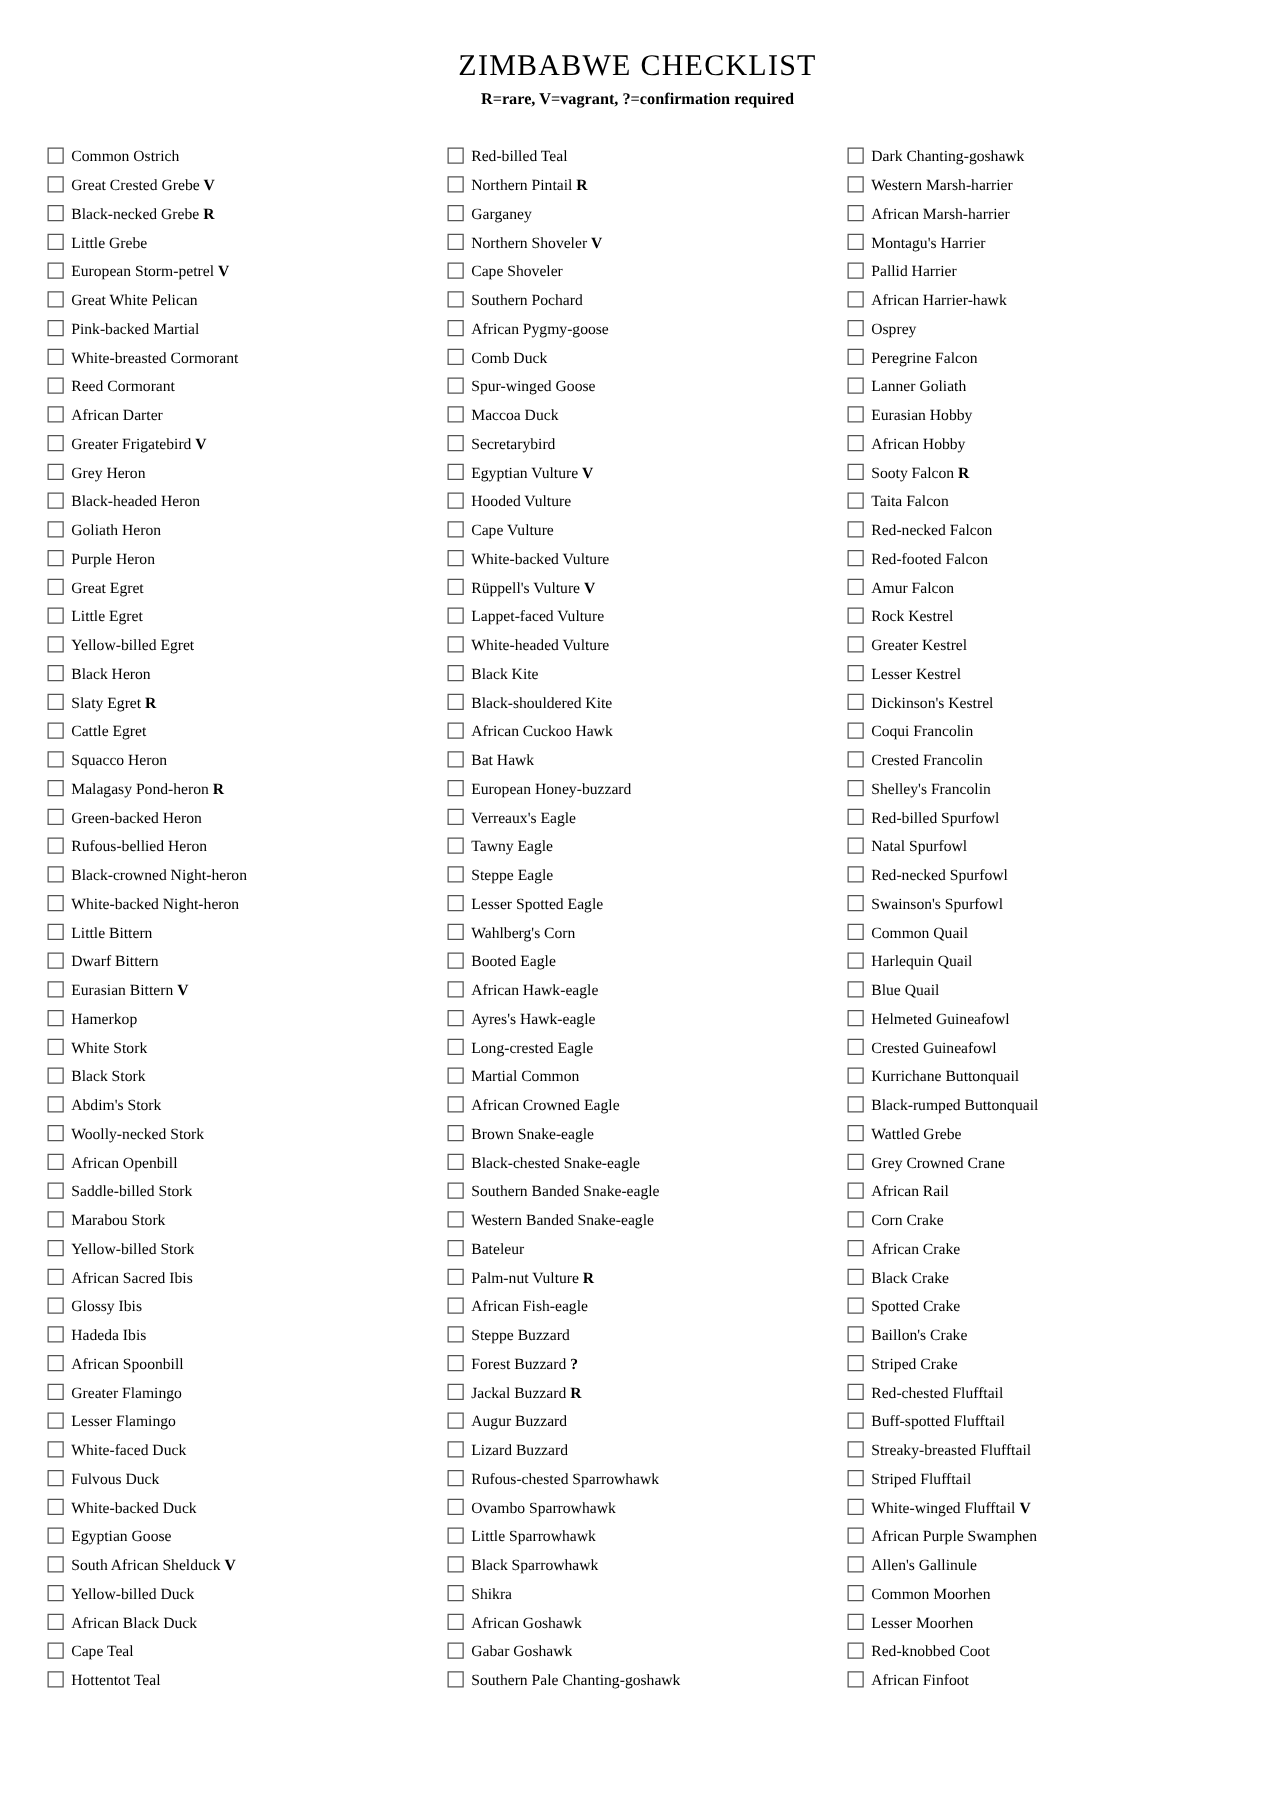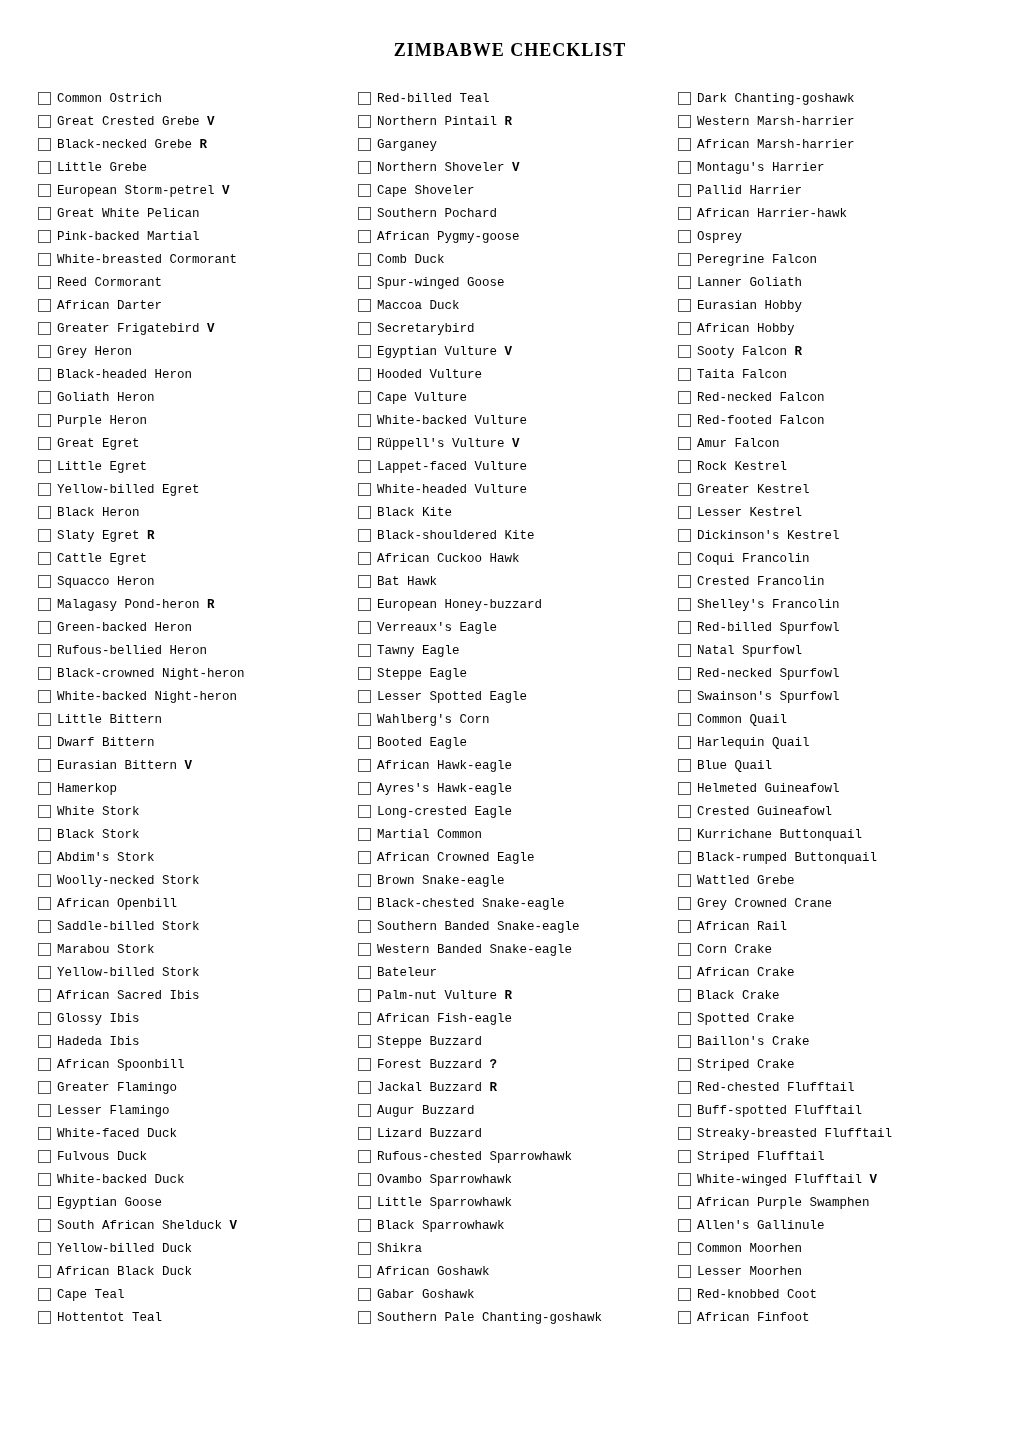--- a/index.html
+++ b/index.html
@@ -10,35 +10,34 @@
       color: #000;
       width: 1020px;
       min-height: 1443px;
       padding: 40px 30px;
     }
     .page-header {
       text-align: center;
       margin-bottom: 30px;
     }
     .page-title {
-      font-size: 18px;
-      font-weight: bold;
+      font-size: 24px;
+      font-weight: normal;
       letter-spacing: 1px;
     }
     .page-subtitle {
       font-size: 13px;
       font-weight: bold;
       margin-top: 4px;
     }
     .columns-container {
       display: flex;
       gap: 0;
       align-items: flex-start;
       justify-content: space-between;
-      font-family: Liberation Mono, monospace;
     }
     .column {
       flex: 1;
       padding: 0 8px;
     }
     .checklist-item {
       display: flex;
       align-items: flex-start;
       margin-bottom: 5px;
       min-height: 18px;
@@ -56,20 +55,21 @@
     .item-label {
       line-height: 1.4;
       font-size: 12.5px;
     }
   </style>
 </head>
 <body>
 
 <div class="page-header">
   <div class="page-title">ZIMBABWE CHECKLIST</div>
+  <div class="page-subtitle">R=rare, V=vagrant, ?=confirmation required</div>
 </div>
 
 <div class="columns-container" id="columns-container">
 <div class="column">
       <div class="checklist-item">
         <span class="checkbox"></span>
         <span class="item-label">Common Ostrich</span>
       </div>
       <div class="checklist-item">
         <span class="checkbox"></span>

